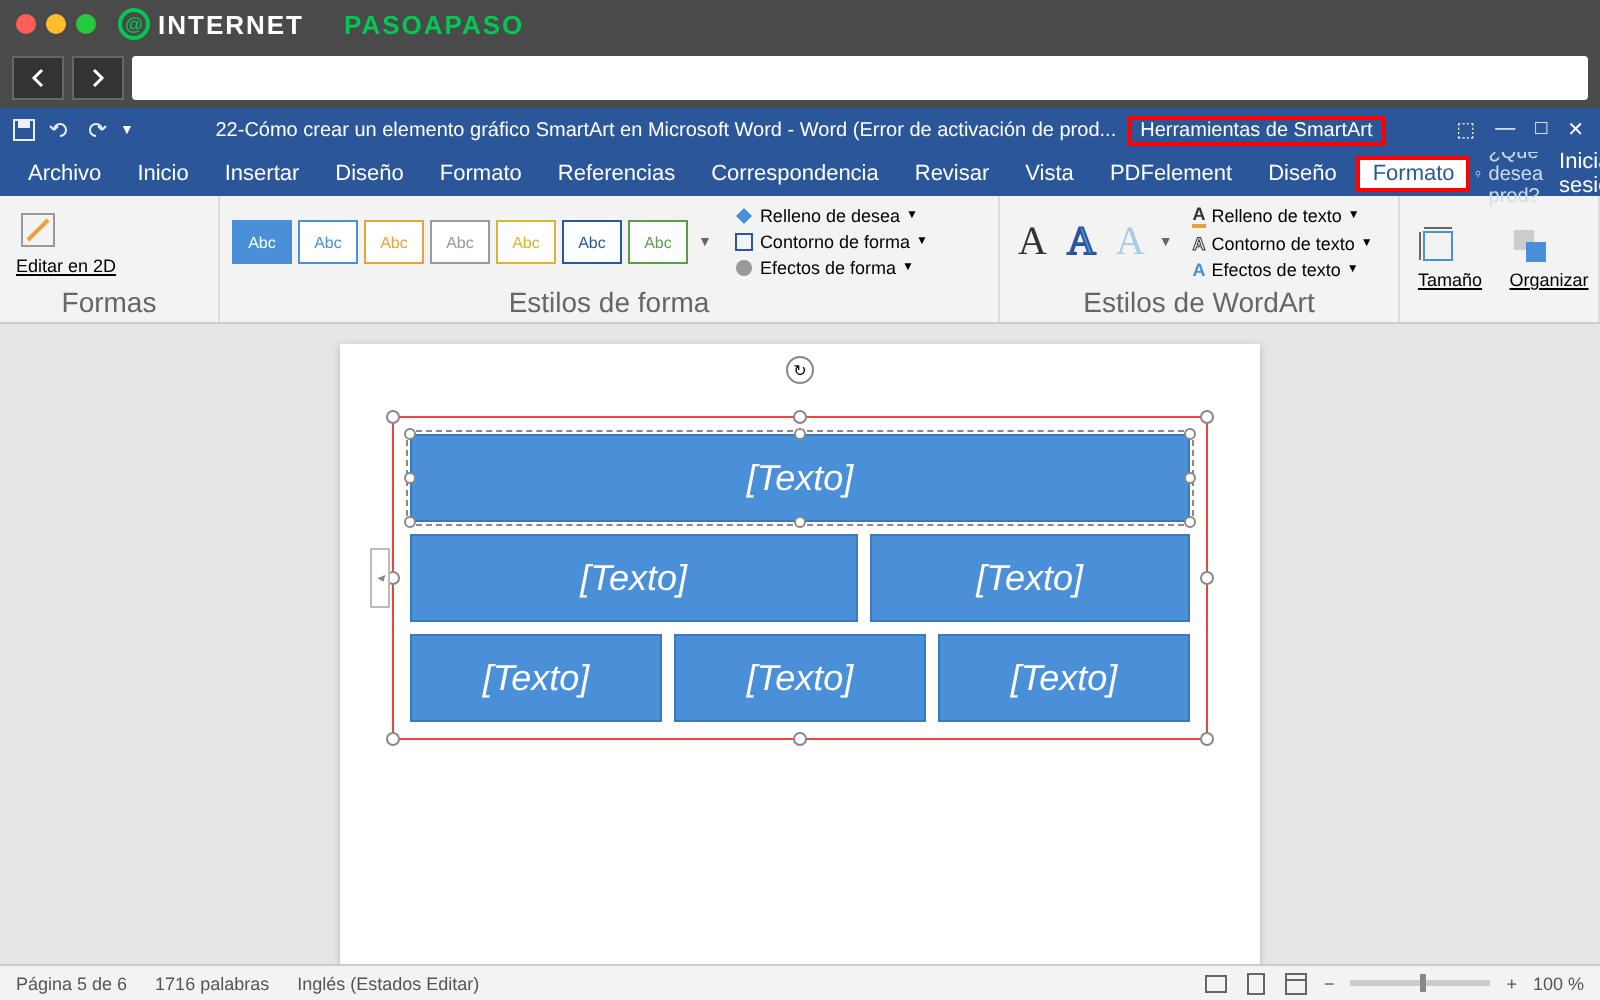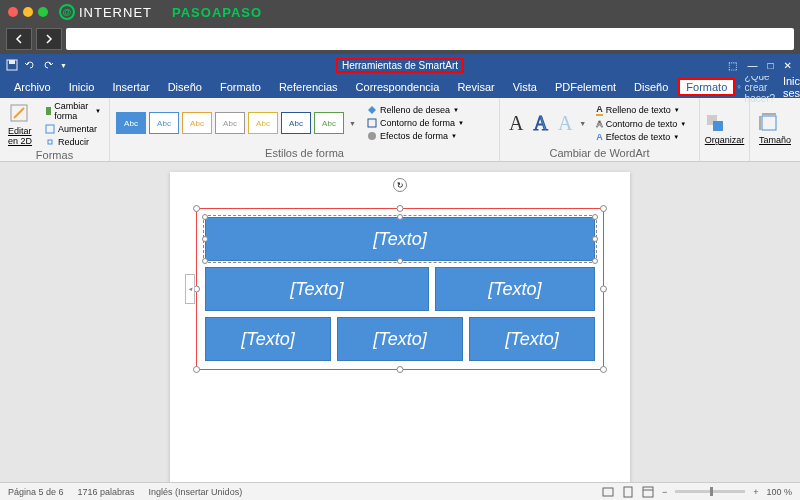--- a/index.html
+++ b/index.html
@@ -2,21 +2,21 @@
 <html><head>
 <meta charset="utf-8">
 <style>
 * { margin: 0; padding: 0; box-sizing: border-box; font-family: "Segoe UI", Arial, sans-serif; }
 body { width: 800px; height: 500px; background: #e6e6e6; overflow: hidden; font-size: 11px; }
 .browser-top { background: #4a4a4a; height: 24px; display: flex; align-items: center; padding: 0 8px; gap: 5px; }
 .tl-dot { width: 10px; height: 10px; border-radius: 50%; }
 .tl-red { background: #ff5f56; } .tl-yellow { background: #ffbd2e; } .tl-green { background: #27c93f; }
 .site-logo { display: flex; align-items: center; gap: 4px; margin-left: 6px; }
 .logo-circle { width: 16px; height: 16px; border: 2px solid #00c853; border-radius: 50%; display: flex; align-items: center; justify-content: center; color: #00c853; font-size: 9px; font-weight: bold; }
-.logo-text1 { color: #fff; font-weight: normal; letter-spacing: 1px; font-size: 13px; }
+.logo-text1 { color: #fff; font-weight: bold; letter-spacing: 1px; font-size: 13px; }
 .logo-text2 { color: #00c853; font-weight: bold; letter-spacing: 1px; font-size: 13px; padding-left: 16px; }
 .browser-nav { background: #4a4a4a; height: 30px; display: flex; align-items: center; padding: 0 6px; gap: 4px; }
 .nav-btn { width: 26px; height: 22px; background: #333; border: 1px solid #666; display: flex; align-items: center; justify-content: center; color: #fff; cursor: pointer; }
 .url-bar { flex: 1; height: 22px; background: #fff; border-radius: 2px; }
 .search-box { width: 200px; height: 22px; background: #fff; border-radius: 2px; display: flex; align-items: center; padding: 0 6px; gap: 4px; color: #888; font-size: 12px; }
 .word-titlebar { background: #2b579a; height: 22px; display: flex; align-items: center; color: #fff; font-size: 10px; position: relative; }
 .qat { display: flex; align-items: center; gap: 6px; padding: 0 6px; }
 .qat-ico { width: 12px; height: 12px; opacity: 0.9; }
 .title-center { position: absolute; left: 50%; transform: translateX(-50%); display: flex; align-items: center; gap: 6px; white-space: nowrap; }
 .title-txt { font-size: 10px; }
@@ -24,21 +24,21 @@
 .win-ctrls { margin-left: auto; display: flex; gap: 10px; padding: 0 8px; }
 .ribbon-tabs { background: #2b579a; height: 22px; display: flex; align-items: center; color: #fff; font-size: 11px; padding: 0 6px; gap: 2px; }
 .tab { padding: 3px 8px; cursor: pointer; white-space: nowrap; }
 .tab-active { background: #fff; color: #2b579a; }
 .tab-highlight { border: 2px solid #ff0000; padding: 1px 6px; }
 .tabs-right { margin-left: auto; display: flex; align-items: center; gap: 8px; }
 .tell-me { color: #cde; font-size: 10px; display: flex; align-items: center; gap: 3px; }
 .ribbon { background: #f3f3f3; height: 64px; border-bottom: 1px solid #ccc; display: flex; }
 .rgroup { border-right: 1px solid #ddd; padding: 2px 6px; display: flex; flex-direction: column; }
 .rgroup-body { flex: 1; display: flex; align-items: center; gap: 4px; }
-.rgroup-label { text-align: center; font-size: 11px; color: #666; padding-top: 1px; }
+.rgroup-label { text-align: center; font-size: 14px; color: #666; padding-top: 1px; }
 .big-btn { display: flex; flex-direction: column; align-items: flex-start; gap: 2px; font-size: 9px; cursor: pointer; padding: 2px; text-decoration: underline; }
 .stack-btns { display: flex; flex-direction: column; gap: 1px; font-size: 9px; }
 .stack-row { display: flex; align-items: center; gap: 3px; cursor: pointer; padding: 1px 2px; }
 .shape-thumb { width: 30px; height: 22px; border: 1px solid #4a90d9; background: #fff; display: flex; align-items: center; justify-content: center; font-size: 8px; color: #4a90d9; cursor: pointer; }
 .shape-thumb.filled { background: #4a90d9; color: #fff; }
 .shape-thumb.orange { border-color: #e8a23a; color: #e8a23a; }
 .shape-thumb.gray { border-color: #999; color: #999; }
 .shape-thumb.yellow { border-color: #d4b830; color: #d4b830; }
 .shape-thumb.darkblue { border-color: #2b579a; color: #2b579a; }
 .shape-thumb.green { border-color: #5a9e4a; color: #5a9e4a; }
@@ -106,20 +106,21 @@
         <path d="M3 6 A3 3 0 1 1 6 9" stroke="#fff" fill="none"></path>
         <path d="M3 6 L1 4 M3 6 L5 4" stroke="#fff"></path>
       </svg>
     <svg class="qat-ico" viewBox="0 0 12 12">
         <path d="M9 6 A3 3 0 1 0 6 9" stroke="#fff" fill="none"></path>
         <path d="M9 6 L11 4 M9 6 L7 4" stroke="#fff"></path>
       </svg>
     <span style="font-size:7px;">▼</span>
   </div>
   <div class="title-center">
+    <span class="title-txt">22-Cómo crear un elemento gráfico SmartArt en Microsoft Word - Word (Error de activación de prod...</span>
     <span class="smartart-tools">Herramientas de SmartArt</span>
   </div>
   <div class="win-ctrls">
     <span>⬚</span>
     <span>—</span>
     <span>□</span>
     <span>✕</span>
   </div>
 </div>
 
@@ -134,58 +135,37 @@
   <div class="tab">Revisar</div>
   <div class="tab">Vista</div>
   <div class="tab">PDFelement</div>
   <div class="tab">Diseño</div>
   <div class="tab tab-active tab-highlight">Formato</div>
   <div class="tell-me">
     <svg width="10" height="10" viewBox="0 0 10 10">
         <circle cx="5" cy="4" r="2.5" fill="none" stroke="#cde"></circle>
         <line x1="5" y1="7" x2="5" y2="9" stroke="#cde"></line>
       </svg>
-    <span>¿Qué crear hacer?</span>
+    <span>¿Qué desea prod?</span>
   </div>
   <div class="tabs-right">
     <span>Iniciar sesión</span>
 
   </div>
 </div>
 
 <div class="ribbon">
   <div class="rgroup" style="width:110px;">
     <div class="rgroup-body">
       <div class="big-btn">
         <svg width="22" height="22" viewBox="0 0 22 22">
             <rect x="3" y="3" width="16" height="16" fill="none" stroke="#999"></rect>
             <path d="M6 16 L16 6" stroke="#e8a23a" stroke-width="2"></path>
           </svg>
         <span>Editar en 2D</span>
-      </div>
-      <div class="stack-btns">
-        <div class="stack-row">
-            <svg width="10" height="10">
-              <rect x="1" y="1" width="8" height="8" fill="#5a9e4a"></rect>
-            </svg>
-            <span>Cambiar forma</span>
-            <span style="font-size:6px;">▼</span>
-          </div>
-        <div class="stack-row">
-            <svg width="10" height="10">
-              <rect x="1" y="1" width="8" height="8" fill="none" stroke="#4a90d9"></rect>
-            </svg>
-            <span>Aumentar</span>
-          </div>
-        <div class="stack-row">
-            <svg width="10" height="10">
-              <rect x="3" y="3" width="4" height="4" fill="none" stroke="#4a90d9"></rect>
-            </svg>
-            <span>Reducir</span>
-          </div>
       </div>
     </div>
     <div class="rgroup-label">Formas</div>
   </div>
 
   <div class="rgroup" style="flex:1;">
     <div class="rgroup-body" style="gap:3px;">
       <div class="shape-thumb filled">Abc</div>
       <div class="shape-thumb">Abc</div>
       <div class="shape-thumb orange">Abc</div>
@@ -238,45 +218,45 @@
             <span>Contorno de texto</span>
             <span style="font-size:6px;">▼</span>
           </div>
         <div class="stack-row">
             <span style="font-weight:bold;color:#4a90d9;">A</span>
             <span>Efectos de texto</span>
             <span style="font-size:6px;">▼</span>
           </div>
       </div>
     </div>
-    <div class="rgroup-label">Cambiar de WordArt</div>
-  </div>
-
-  <div class="rgroup" style="width:50px;">
-    <div class="rgroup-body" style="justify-content:center;">
-      <div class="big-btn">
-        <svg width="20" height="20" viewBox="0 0 20 20">
-            <rect x="2" y="2" width="10" height="10" fill="#ccc"></rect>
-            <rect x="8" y="8" width="10" height="10" fill="#4a90d9"></rect>
-          </svg>
-        <span>Organizar</span>
-      </div>
-    </div>
-    <div class="rgroup-label"></div>
+    <div class="rgroup-label">Estilos de WordArt</div>
   </div>
 
   <div class="rgroup" style="width:50px;border-right:none;">
     <div class="rgroup-body" style="justify-content:center;">
       <div class="big-btn">
         <svg width="20" height="20" viewBox="0 0 20 20">
             <rect x="3" y="3" width="14" height="14" fill="none" stroke="#4a90d9"></rect>
             <line x1="3" y1="1" x2="17" y2="1" stroke="#666"></line>
             <line x1="1" y1="3" x2="1" y2="17" stroke="#666"></line>
           </svg>
         <span>Tamaño</span>
+      </div>
+    </div>
+    <div class="rgroup-label"></div>
+  </div>
+
+  <div class="rgroup" style="width:50px;">
+    <div class="rgroup-body" style="justify-content:center;">
+      <div class="big-btn">
+        <svg width="20" height="20" viewBox="0 0 20 20">
+            <rect x="2" y="2" width="10" height="10" fill="#ccc"></rect>
+            <rect x="8" y="8" width="10" height="10" fill="#4a90d9"></rect>
+          </svg>
+        <span>Organizar</span>
       </div>
     </div>
     <div class="rgroup-label"></div>
   </div>
 </div>
 
 <div class="doc-area">
   <div class="page">
     <div class="rotate-handle">↻</div>
     <div class="smartart-frame">
@@ -322,21 +302,21 @@
             <span>[Texto]</span>
           </div>
       </div>
     </div>
   </div>
 </div>
 
 <div class="statusbar">
   <span>Página 5 de 6</span>
   <span>1716 palabras</span>
-  <span>Inglés (Insertar Unidos)</span>
+  <span>Inglés (Estados Editar)</span>
   <div class="sb-right">
     <svg width="12" height="12">
         <rect x="1" y="2" width="10" height="8" fill="none" stroke="#666"></rect>
       </svg>
     <svg width="12" height="12">
         <rect x="2" y="1" width="8" height="10" fill="none" stroke="#666"></rect>
       </svg>
     <svg width="12" height="12">
         <rect x="1" y="1" width="10" height="10" fill="none" stroke="#666"></rect>
         <line x1="1" y1="4" x2="11" y2="4" stroke="#666"></line>

